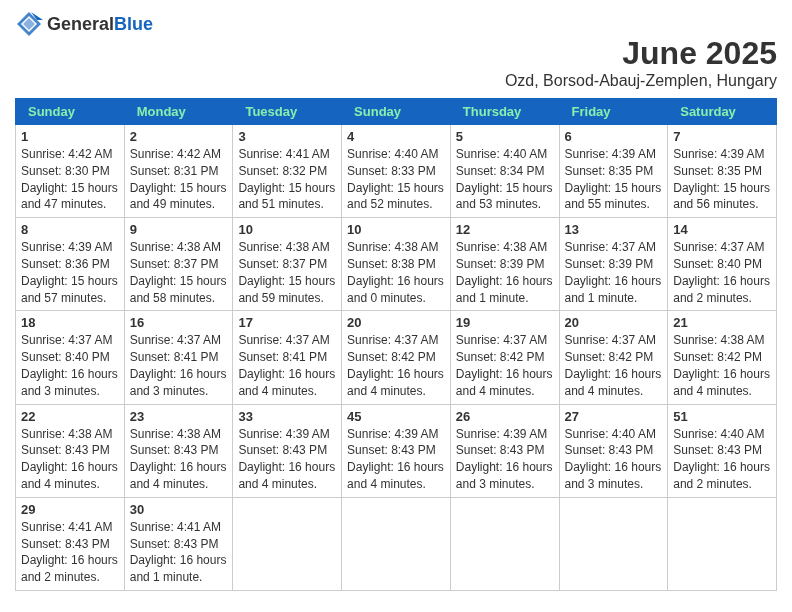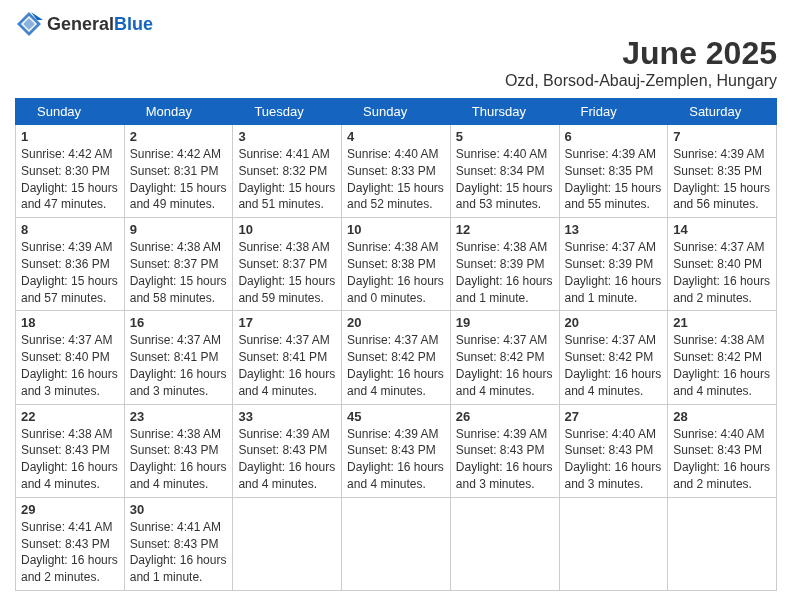--- a/index.html
+++ b/index.html
@@ -53,24 +53,24 @@
       font-size: 16px;
       color: #333;
     }
     .calendar {
       width: 100%;
       border-collapse: collapse;
       border: 1px solid #ccc;
     }
     .calendar th {
       background-color: #1565c0;
-      color: #ffffff;
-      padding: 5px 21px;
+      color: #86efac;
+      padding: 5px 12px;
       font-size: 13px;
-      font-weight: normal;
+      font-weight: bold;
       text-align: left;
       border: 1px solid #1565c0;
     }
     .calendar td {
       vertical-align: top;
       padding: 4px 5px;
       border: 1px solid #ccc;
       width: calc(100% / 7);
       height: 82px;
       font-size: 10px;
@@ -320,21 +320,21 @@
 and 3 minutes.</div>
           </td>
           <td>
             <span class="day-number">27</span>
             <div class="day-info" style="white-space: pre-wrap;">Sunrise: 4:40 AM
 Sunset: 8:43 PM
 Daylight: 16 hours
 and 3 minutes.</div>
           </td>
           <td>
-            <span class="day-number">28</span>
+            <span class="day-number">51</span>
             <div class="day-info" style="white-space: pre-wrap;">Sunrise: 4:40 AM
 Sunset: 8:43 PM
 Daylight: 16 hours
 and 2 minutes.</div>
           </td>
         </tr>
         <tr>
           <td>
             <span class="day-number">29</span>
             <div class="day-info" style="white-space: pre-wrap;">Sunrise: 4:41 AM

